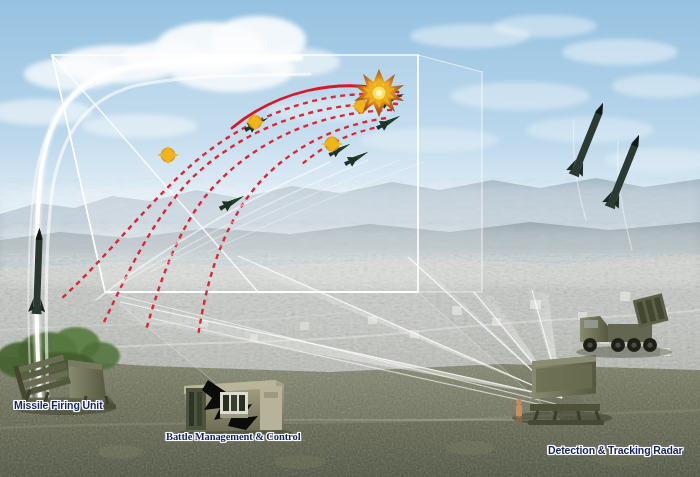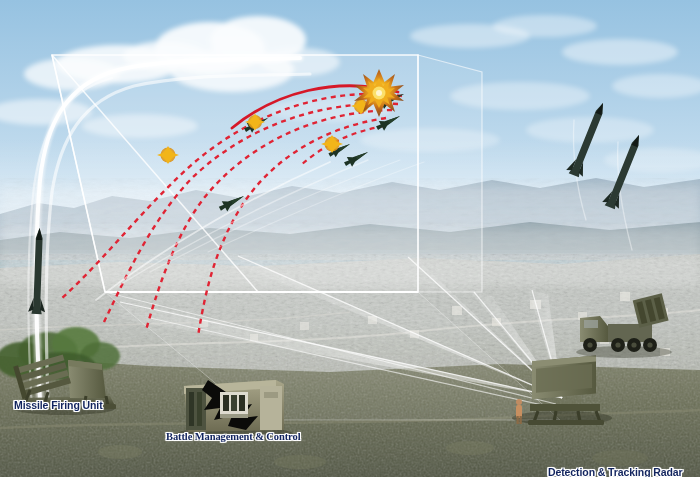--- a/index.html
+++ b/index.html
@@ -29,21 +29,21 @@
        1.2px -1.2px 0 #ffffff,
       -1.2px  1.2px 0 #ffffff,
        1.2px  1.2px 0 #ffffff,
       -1.2px 0 0 #ffffff, 1.2px 0 0 #ffffff,
        0 -1.2px 0 #ffffff, 0 1.2px 0 #ffffff,
        0 0 3px #ffffff;
     pointer-events:none;
   }
   #lbl-firing{left:14px;top:399px;}
   #lbl-bmc{left:166px;top:431px;font-family:Liberation Serif, serif;}
-  #lbl-radar{left:548px;top:466px;}
+  #lbl-radar{left:548px;top:444px;}
 </style>
 </head>
 <body>
 
 <div id="scene">
 
   <svg class="layer" viewBox="0 0 700 477" preserveAspectRatio="none">
     <defs>
       <linearGradient id="skyGrad" x1="0" y1="0" x2="0" y2="1">
         <stop offset="0%" stop-color="#96c2e1"></stop>

